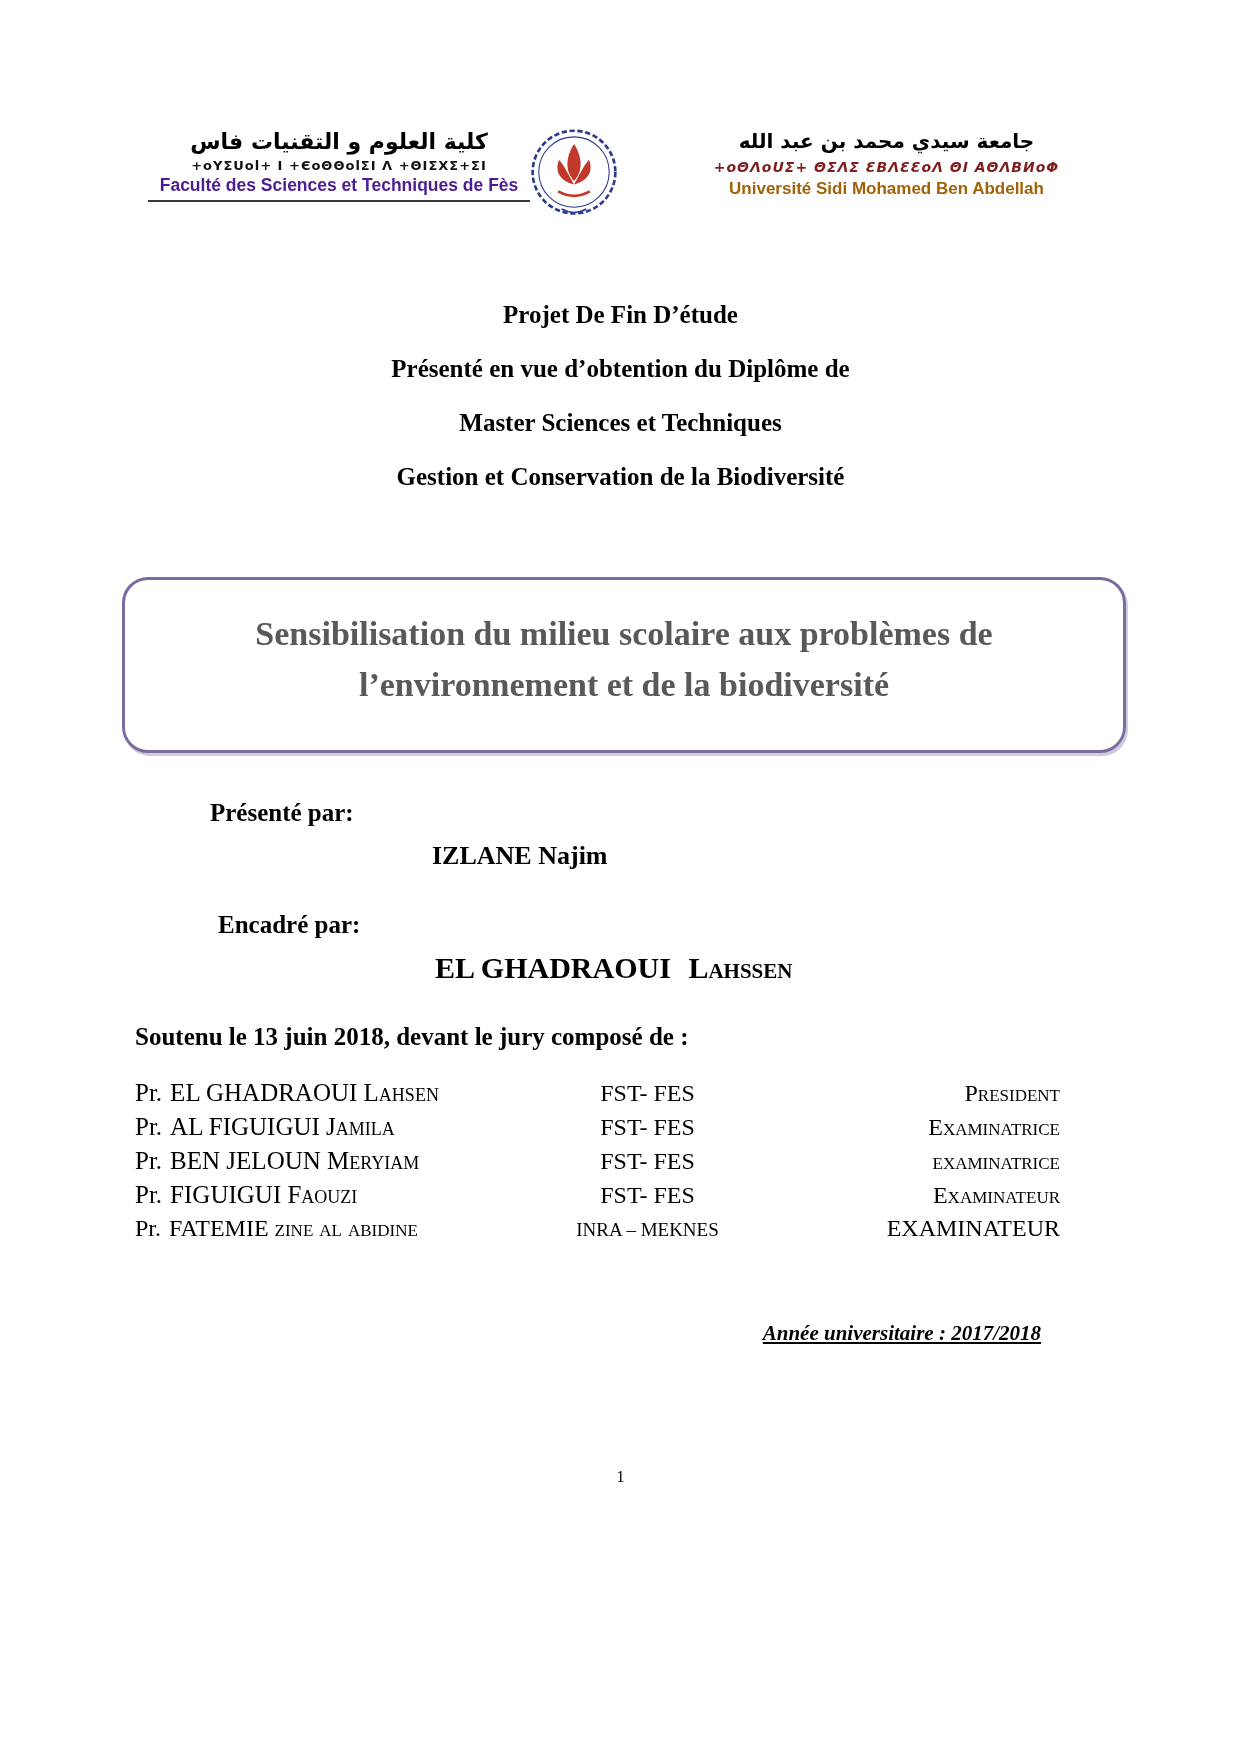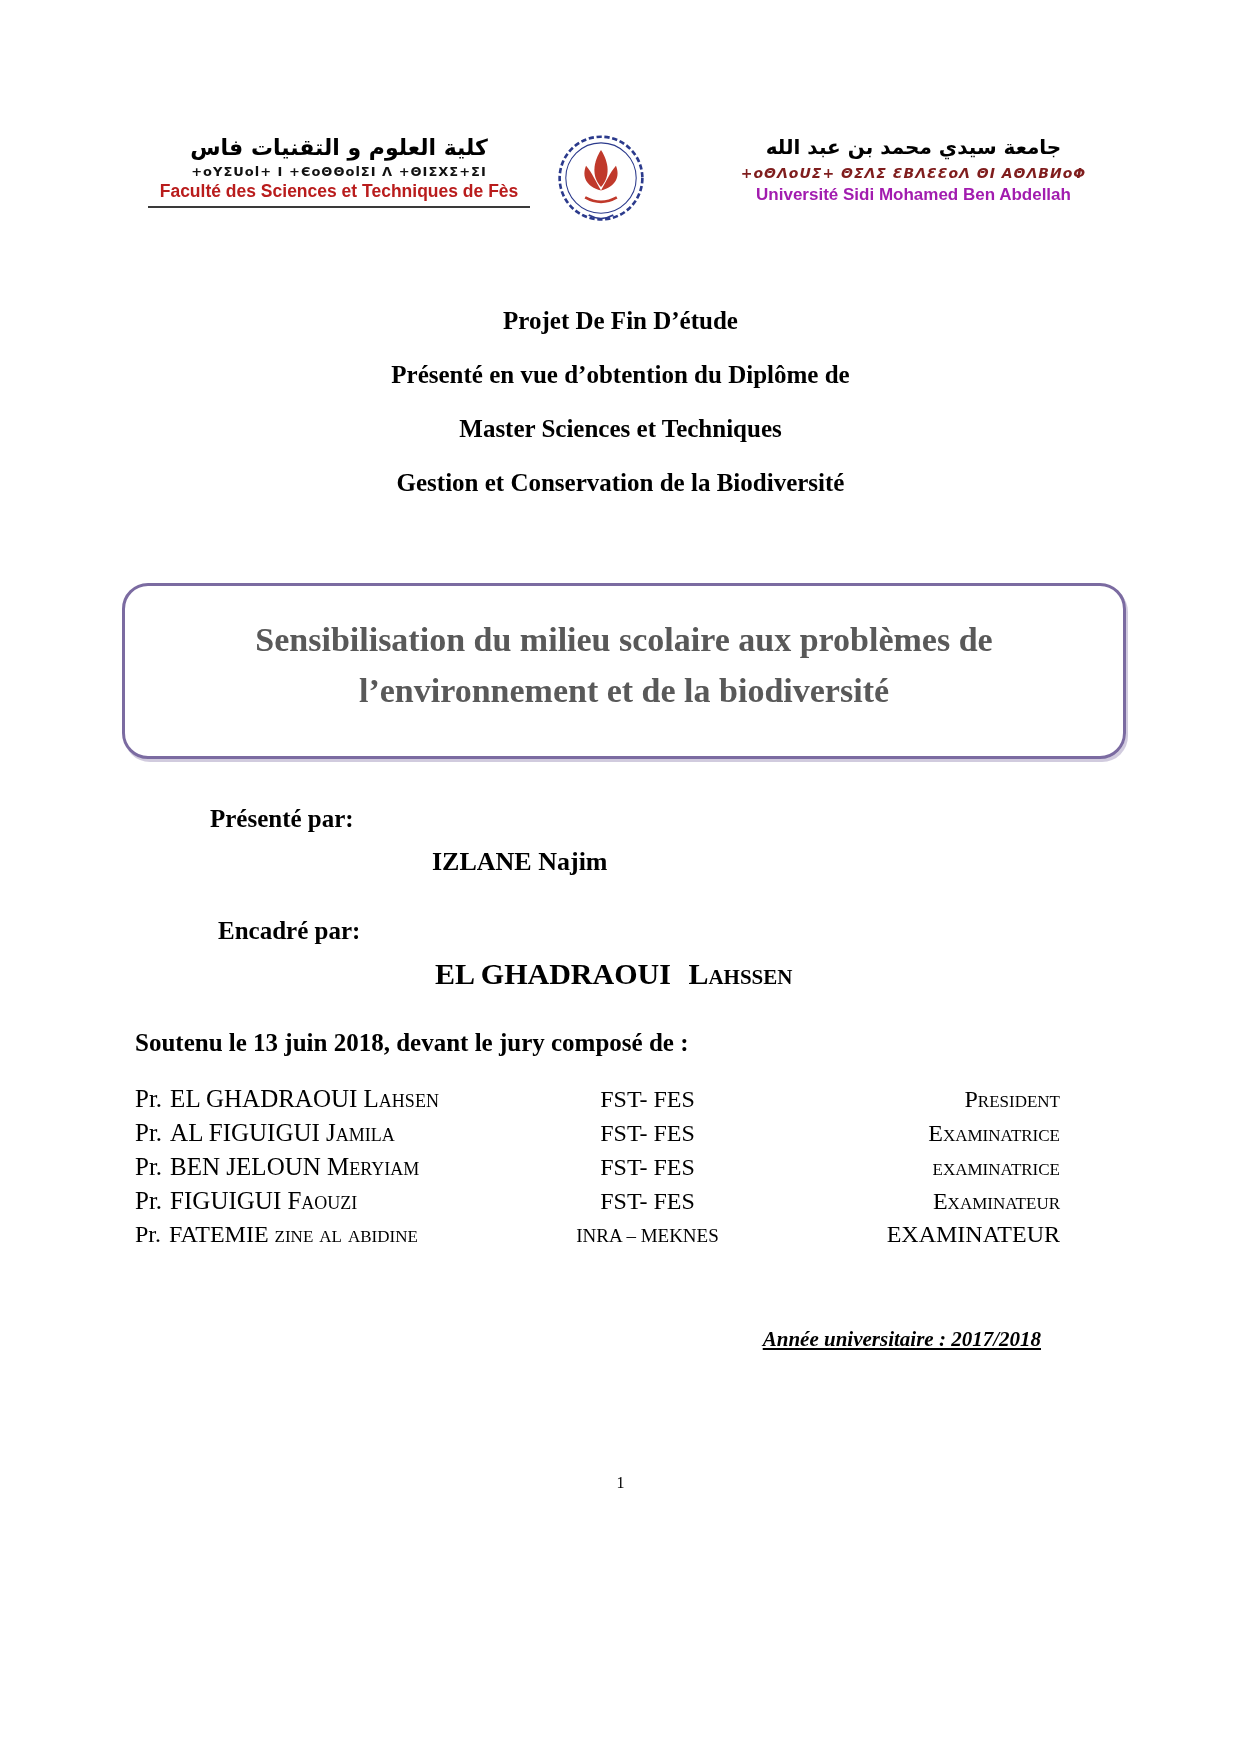--- a/index.html
+++ b/index.html
@@ -5,31 +5,31 @@
   * { margin:0; padding:0; box-sizing:border-box; }
   html,body { background:#ffffff; }
   .page {
     width:1241px; height:1754px; margin:0 auto; position:relative;
     background:#ffffff; color:#000;
     font-family:"Liberation Serif", serif;
     overflow:hidden;
   }
 
   
-  .logos { display:flex; align-items:flex-start; padding:128px 86px 0 148px; gap:27px;margin-top:6px; }
+  .logos { display:flex; align-items:flex-start; padding:128px 86px 0 148px; gap:0; }
   .logo-block { text-align:center; }
   .logo-left { width:382px; border-bottom:2px solid #3a3a3a; padding-bottom:4px; }
   .logo-left .ar { font-family:"DejaVu Sans", sans-serif; font-weight:bold; font-size:22px; line-height:1.25; }
   .logo-left .tif { font-family:"DejaVu Sans", sans-serif; font-weight:bold; font-size:13px; letter-spacing:1px; margin-top:2px; color:#111; }
-  .logo-left .fr { font-family:"Liberation Sans", sans-serif; font-weight:bold; font-size:17.5px; color:#b91c1c; margin-top:2px; }
+  .logo-left .fr { font-family:"Liberation Sans", sans-serif; font-weight:bold; font-size:17.5px; color:#4c1d95; margin-top:2px; }
   .emblem { flex:0 0 auto; width:88px; margin-top:0; }
   .logo-right { flex:1; }
   .logo-right .ar { font-family:"DejaVu Sans", sans-serif; font-weight:bold; font-size:20px; line-height:1.3; }
   .logo-right .tif { font-family:"DejaVu Sans", sans-serif; font-weight:bold; font-size:14px; letter-spacing:1px; margin-top:5px; color:#7f1d1d;font-style:italic; }
-  .logo-right .fr { font-family:"Liberation Sans", sans-serif; font-weight:bold; font-size:17px; color:#a21caf; margin-top:4px; }
+  .logo-right .fr { font-family:"Liberation Sans", sans-serif; font-weight:bold; font-size:17px; color:#a16207; margin-top:4px; }
 
   
   .intro { margin-top:72px; text-align:center; }
   .intro p { font-size:25px; font-weight:bold; margin-bottom:26px; }
 
   
   .title-box {
     width:1004px; margin:86px 0 0 122px;
     border:3px solid #7b6ba1; border-radius:26px;
     box-shadow:2px 3px 0 rgba(123,107,161,0.35);

